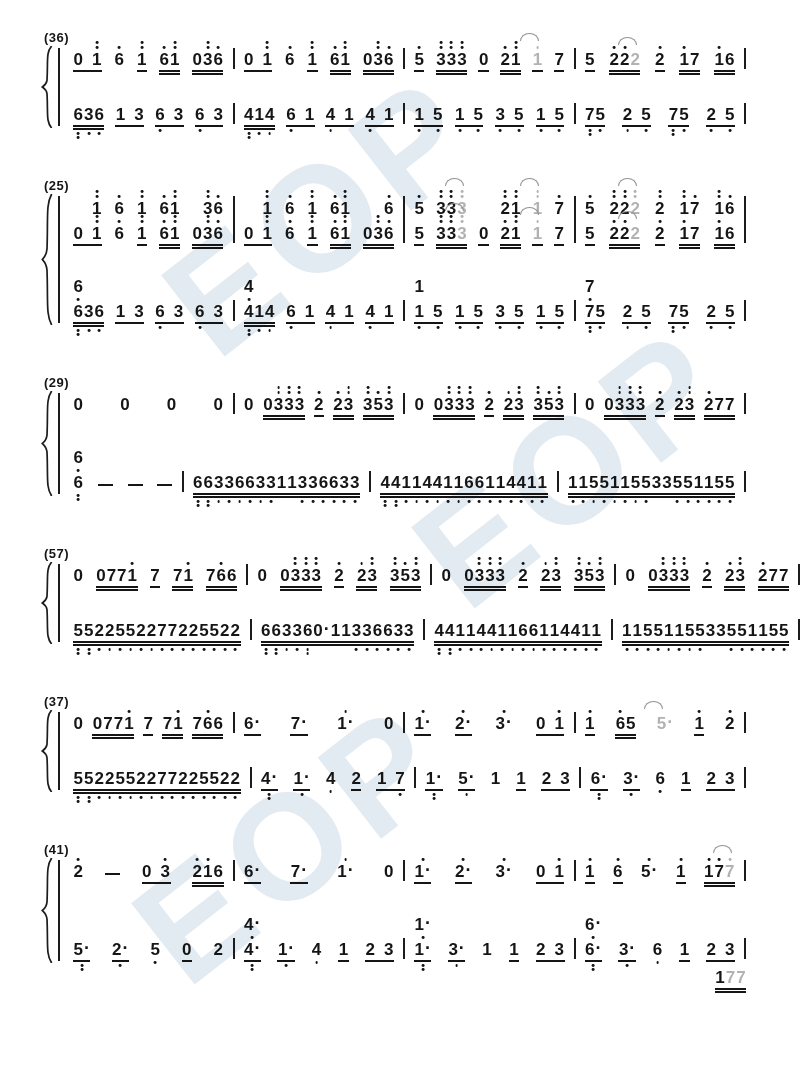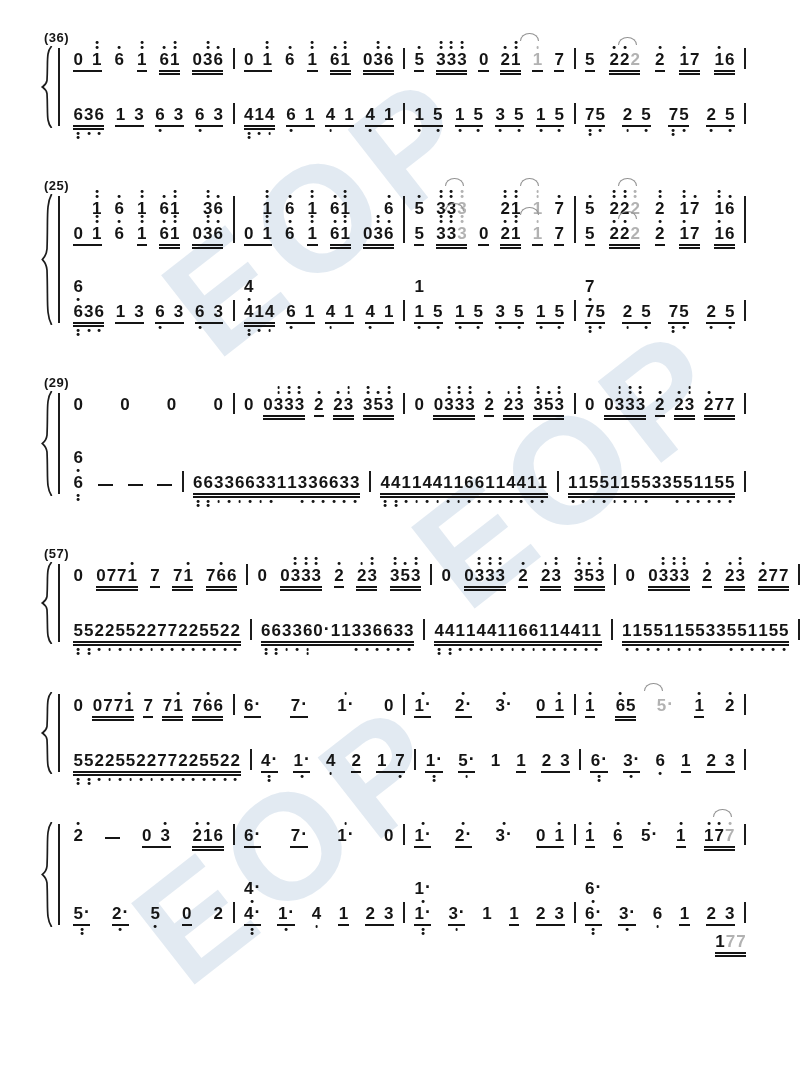--- a/index.html
+++ b/index.html
@@ -2449,20 +2449,21 @@
                   </span>
                 </span>
               </span>
             </div>
             <div class="bar"></div>
           </div>
         </div>
       </div>
     </div>
     <div class="system">
+      <div class="syslabel">(37)</div>
       <div class="sysbody">
         <div class="bracecol">
           <svg viewBox="0 0 12 100" preserveAspectRatio="none">
             <path d="M10 0 C5 8 7 18 6 42 C5.5 47 3 49 2 50 C3 51 5.5 53 6 58 C7 82 5 92 10 100" fill="none" stroke="#1c1c1c" stroke-width="1.7" vector-effect="non-scaling-stroke"></path>
           </svg>
           <div class="sysbar"></div>
         </div>
         <div class="staves">
           <div class="staffrow rh">
             <div class="measure">
@@ -2890,20 +2891,21 @@
                   </span>
                 </span>
               </span>
             </div>
             <div class="bar"></div>
           </div>
         </div>
       </div>
     </div>
     <div class="system">
+      <div class="syslabel">(41)</div>
       <div class="sysbody">
         <div class="bracecol">
           <svg viewBox="0 0 12 100" preserveAspectRatio="none">
             <path d="M10 0 C5 8 7 18 6 42 C5.5 47 3 49 2 50 C3 51 5.5 53 6 58 C7 82 5 92 10 100" fill="none" stroke="#1c1c1c" stroke-width="1.7" vector-effect="non-scaling-stroke"></path>
           </svg>
           <div class="sysbar"></div>
         </div>
         <div class="staves">
           <div class="staffrow rh">
             <div class="measure">

